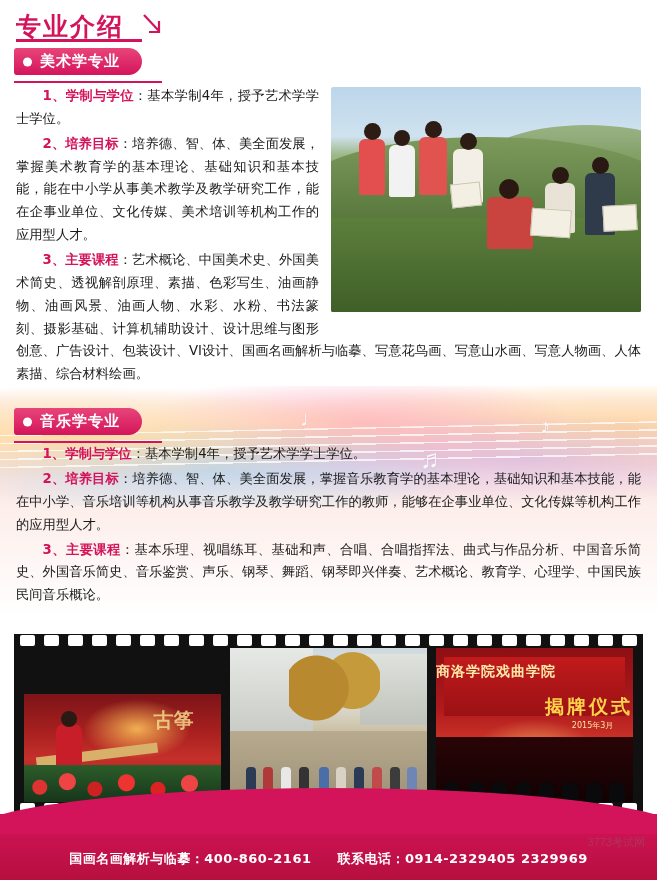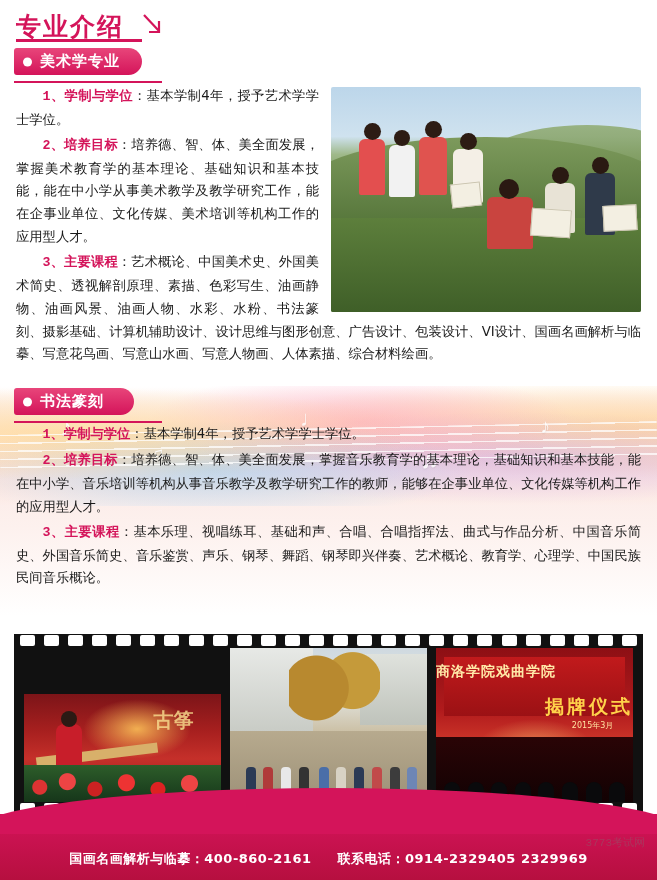--- a/index.html
+++ b/index.html
@@ -109,21 +109,20 @@
   .body-text {
     font-family: "DejaVu Sans", sans-serif;
     font-size: 13.3px;
     line-height: 1.72;
     color: #1a1a1a;
     text-align: justify;
   }
   .lbl {
     color: #d4145a;
     font-weight: bold;
-    font-family: Liberation Mono, monospace;
   }
   .art-block {
     padding: 4px 16px 0 16px;
     position: relative;
   }
   .art-photo {
     float: right;
     width: 310px;
     height: 225px;
     margin: 2px 0 6px 12px;
@@ -286,21 +285,21 @@
     font-weight: bold;
     color: #ffffff;
     text-shadow: 1px 1px 0 #c8102e, 2px 2px 2px rgba(0,0,0,.25);
     letter-spacing: 1px;
   }
   .wm-ghost {
     position: absolute;
     right: 12px; bottom: 30px;
     color: rgba(120,120,120,.35);
     font-size: 11px;
-    font-family: Liberation Mono, monospace;
+    font-family: Liberation Sans, sans-serif;
     z-index: 4;
   }
 </style>
 </head>
 <body>
 
 <div class="page">
 
   <div class="wash">
     <div class="staff"></div>
@@ -360,21 +359,21 @@
       <p class="p">
         <span class="lbl">2、培养目标</span><span>：</span><span>培养德、智、体、美全面发展，掌握美术教育学的基本理论、基础知识和基本技能，能在中小学从事美术教学及教学研究工作，能在企事业单位、文化传媒、美术培训等机构工作的应用型人才。</span>
       </p>
       <p class="p">
         <span class="lbl">3、主要课程</span><span>：</span><span>艺术概论、中国美术史、外国美术简史、透视解剖原理、素描、色彩写生、油画静物、油画风景、油画人物、水彩、水粉、书法篆刻、摄影基础、计算机辅助设计、设计思维与图形创意、广告设计、包装设计、VI设计、国画名画解析与临摹、写意花鸟画、写意山水画、写意人物画、人体素描、综合材料绘画。</span>
       </p>
     </div>
   </div>
 
   <div class="sec-title-wrap" style="margin-top:16px; position:relative; z-index:2;">
-    <div class="sec-title">书法篆刻</div>
+    <div class="sec-title">音乐学专业</div>
     <div class="sec-title-tail"></div>
   </div>
 
   <div class="music-block">
     <div class="body-text">
       <p class="p">
         <span class="lbl">1、学制与学位</span><span>：</span><span>基本学制4年，授予艺术学学士学位。</span>
       </p>
       <p class="p">
         <span class="lbl">2、培养目标</span><span>：</span><span>培养德、智、体、美全面发展，掌握音乐教育学的基本理论，基础知识和基本技能，能在中小学、音乐培训等机构从事音乐教学及教学研究工作的教师，能够在企事业单位、文化传媒等机构工作的应用型人才。</span>

